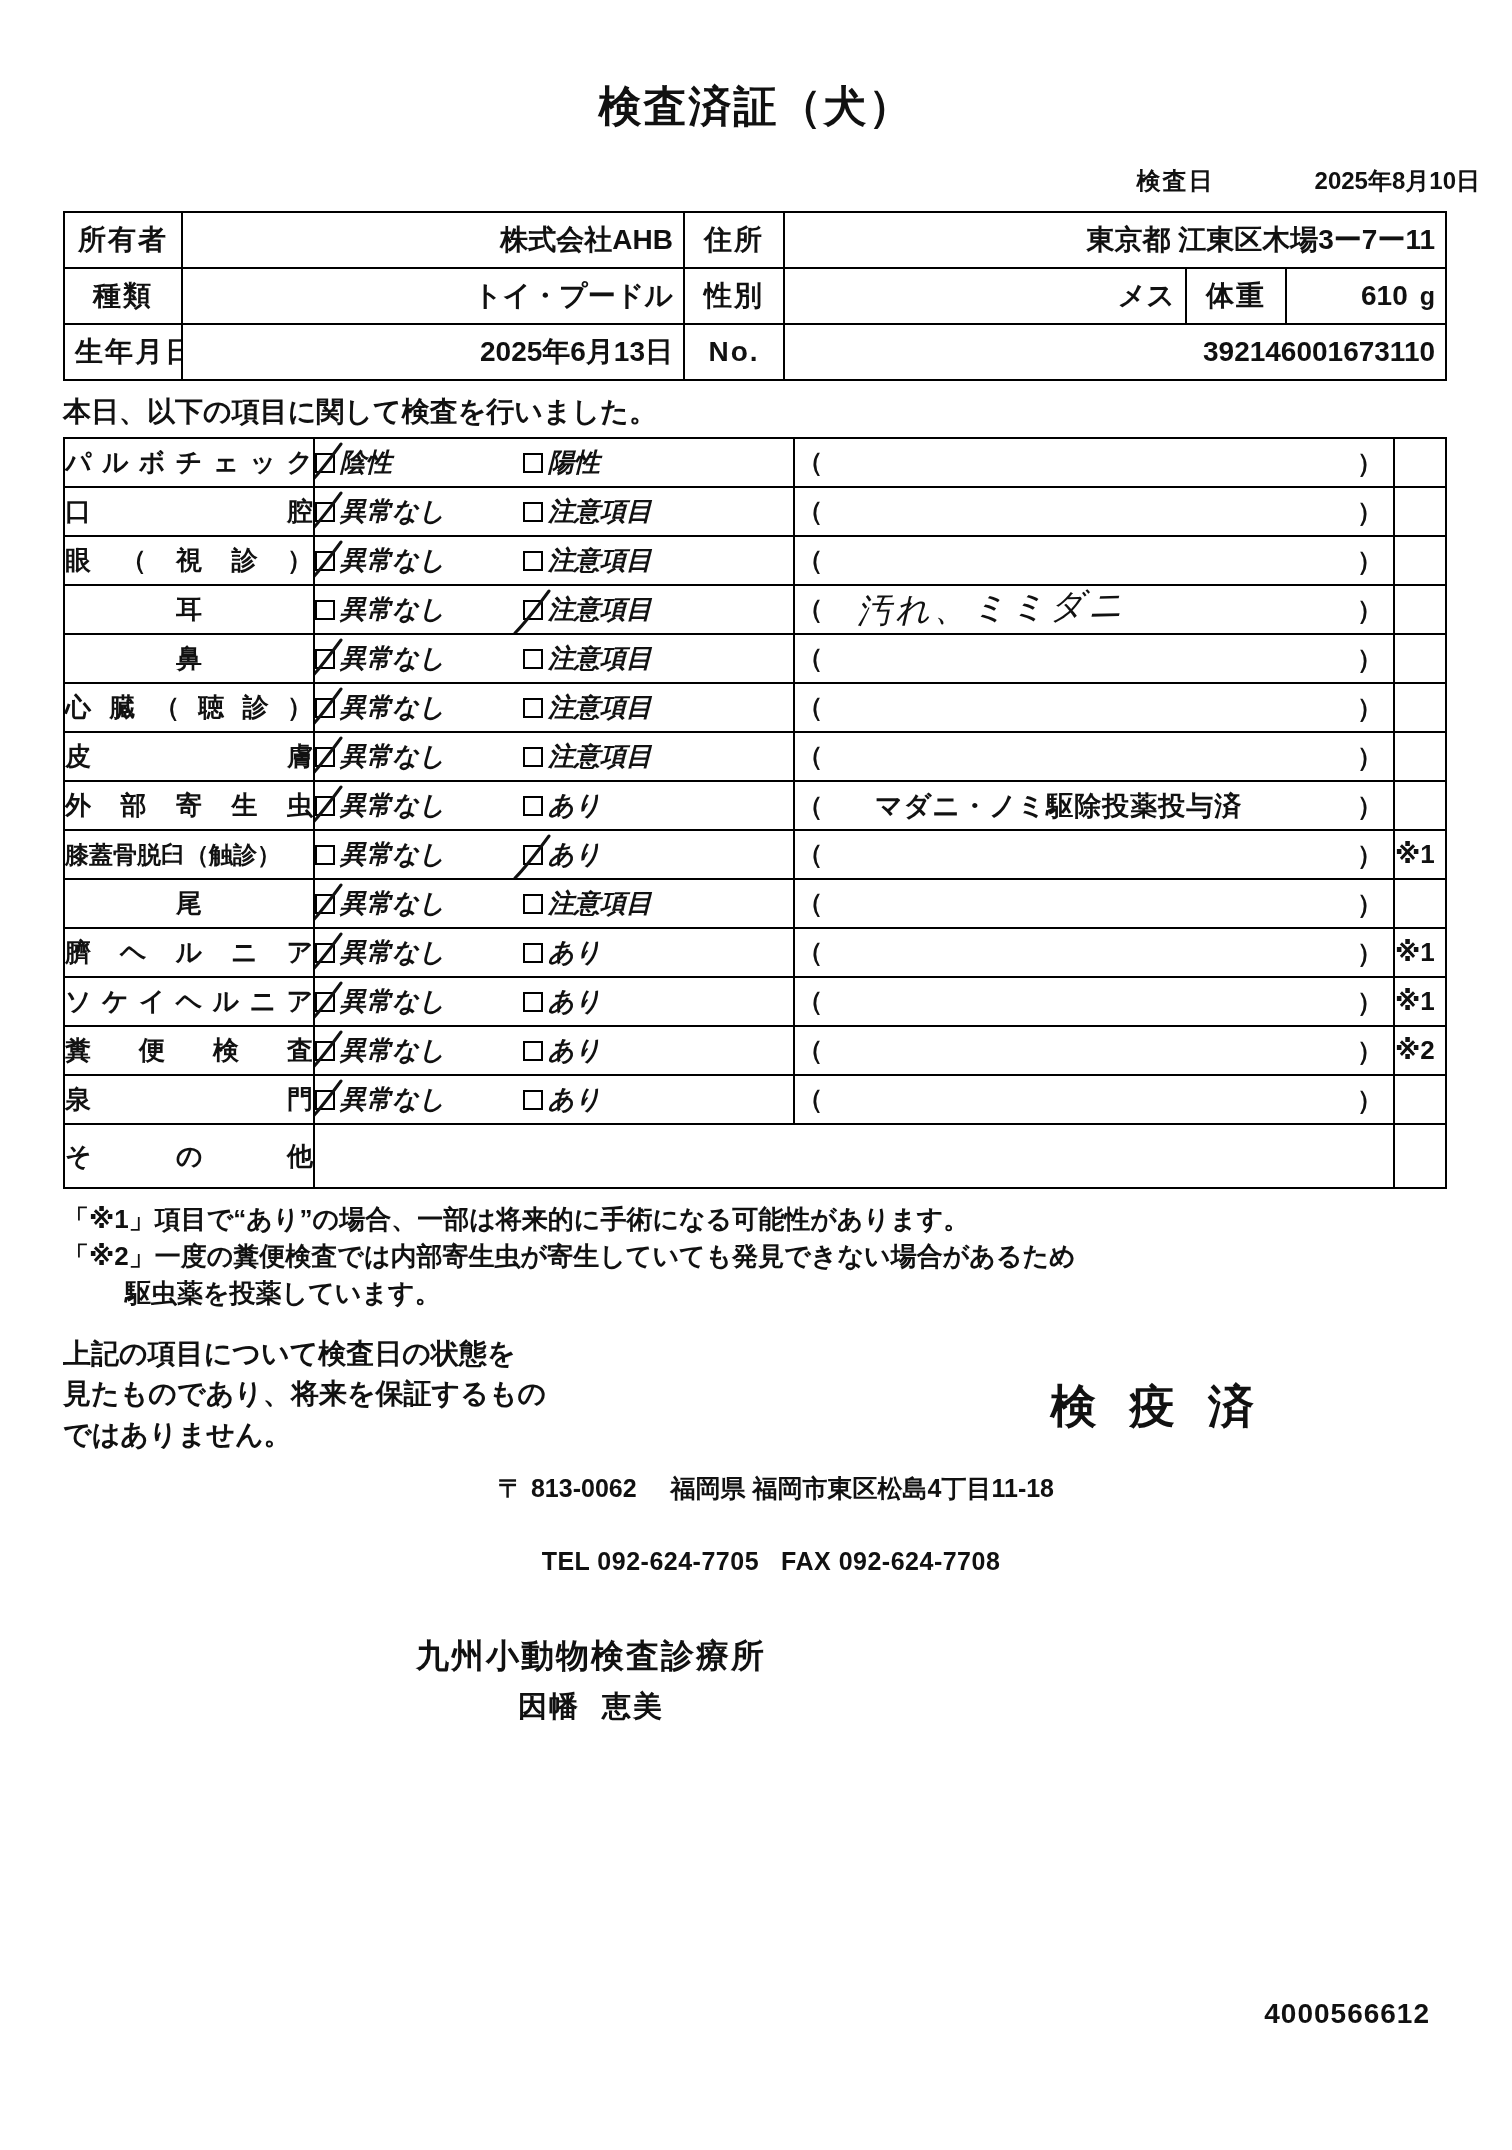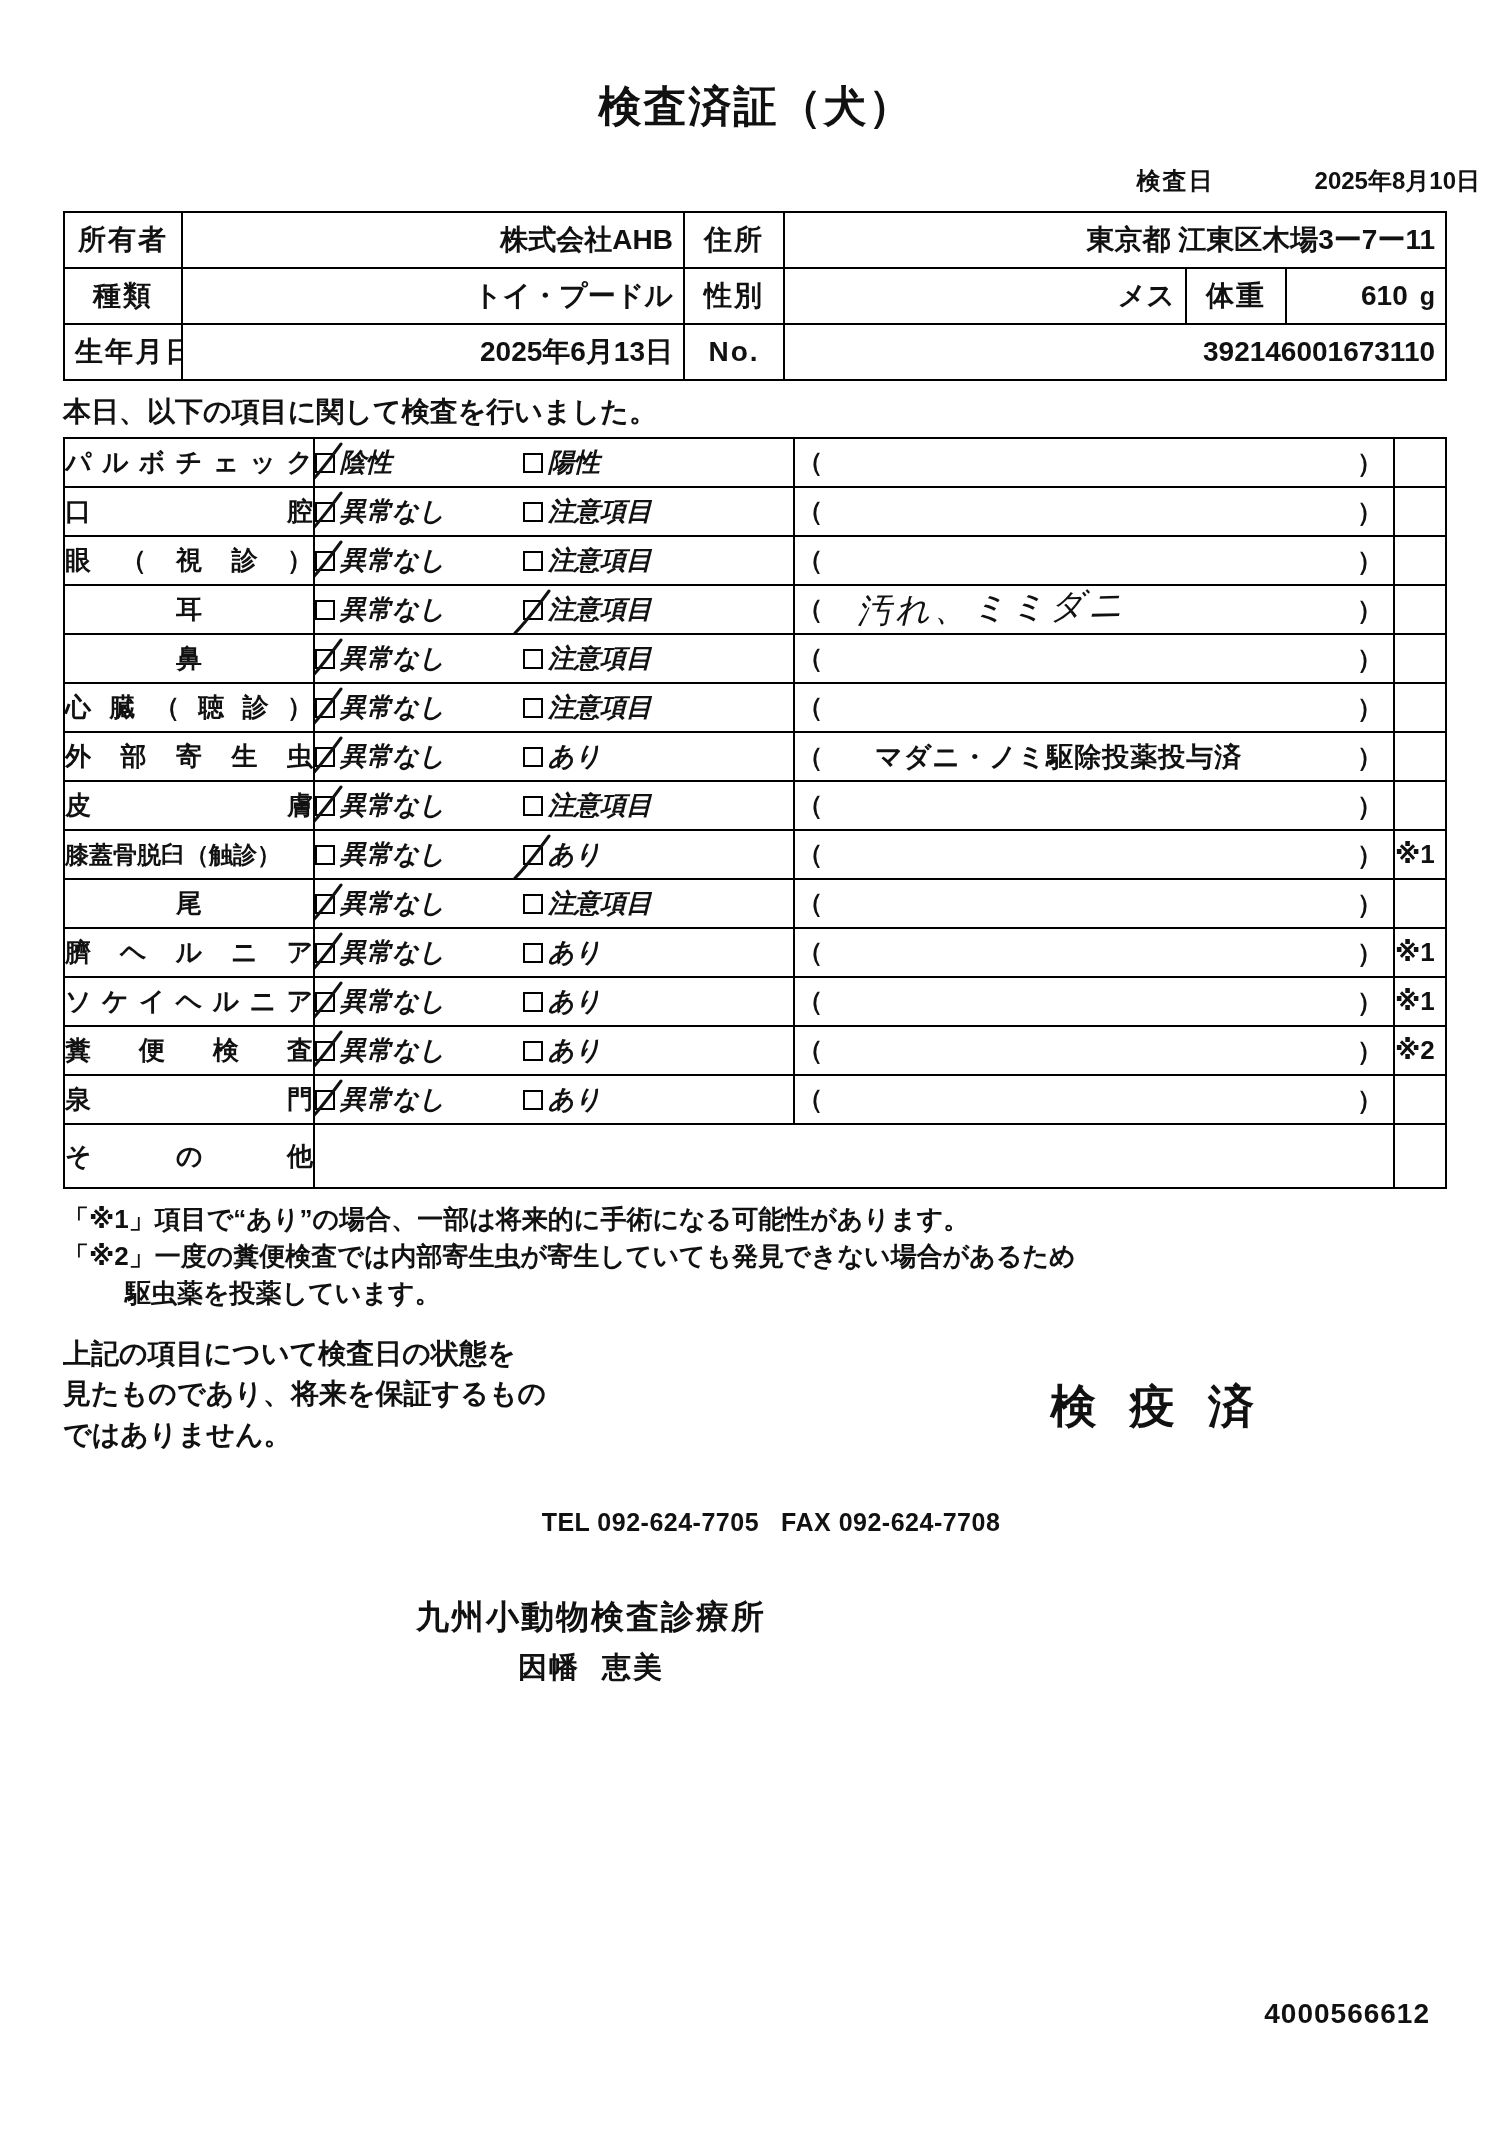--- a/index.html
+++ b/index.html
@@ -400,40 +400,40 @@
             <td class="opts"><span class="opt first"><span class="box"><span class="tick">
                     <svg width="54" height="54" viewBox="0 0 54 54">
                       <path d="M6 48 C 18 36, 28 22, 40 6" stroke="#111" stroke-width="3" fill="none" stroke-linecap="round"></path>
                     </svg>
                   </span></span><span>異常なし</span></span><span class="opt second"><span class="box"></span><span>注意項目</span></span></td>
             <td class="paren-cell"><span class="paren-open">（</span><span class="paren-right">）</span></td>
             <td class="marker"></td>
           </tr>
           <tr>
             <td class="item-name">
+              <span class="name-spread">皮　　　　　膚</span>
+            </td>
+            <td class="opts"><span class="opt first"><span class="box"><span class="tick">
+                    <svg width="54" height="54" viewBox="0 0 54 54">
+                      <path d="M6 48 C 18 36, 28 22, 40 6" stroke="#111" stroke-width="3" fill="none" stroke-linecap="round"></path>
+                    </svg>
+                  </span></span><span>異常なし</span></span><span class="opt second"><span class="box"></span><span>注意項目</span></span></td>
+            <td class="paren-cell"><span class="paren-open">（</span><span class="paren-right">）</span></td>
+            <td class="marker"></td>
+          </tr>
+          <tr>
+            <td class="item-name">
               <span class="name-spread">外部寄生虫</span>
             </td>
             <td class="opts"><span class="opt first"><span class="box"><span class="tick">
                     <svg width="54" height="54" viewBox="0 0 54 54">
                       <path d="M6 48 C 18 36, 28 22, 40 6" stroke="#111" stroke-width="3" fill="none" stroke-linecap="round"></path>
                     </svg>
                   </span></span><span>異常なし</span></span><span class="opt second"><span class="box"></span><span>あり</span></span></td>
             <td class="paren-cell"><span class="paren-open">（</span><span class="note-text">マダニ・ノミ駆除投薬投与済</span><span class="paren-right">）</span></td>
-            <td class="marker"></td>
-          </tr>
-          <tr>
-            <td class="item-name">
-              <span class="name-spread">皮　　　　　膚</span>
-            </td>
-            <td class="opts"><span class="opt first"><span class="box"><span class="tick">
-                    <svg width="54" height="54" viewBox="0 0 54 54">
-                      <path d="M6 48 C 18 36, 28 22, 40 6" stroke="#111" stroke-width="3" fill="none" stroke-linecap="round"></path>
-                    </svg>
-                  </span></span><span>異常なし</span></span><span class="opt second"><span class="box"></span><span>注意項目</span></span></td>
-            <td class="paren-cell"><span class="paren-open">（</span><span class="paren-right">）</span></td>
             <td class="marker"></td>
           </tr>
           <tr>
             <td class="item-name">
               <span class="name-plain">膝蓋骨脱臼（触診）</span>
             </td>
             <td class="opts"><span class="opt first"><span class="box"></span><span>異常なし</span></span><span class="opt second"><span class="box"><span class="tick">
                     <svg width="54" height="54" viewBox="0 0 54 54">
                       <path d="M6 48 C 18 36, 28 22, 40 6" stroke="#111" stroke-width="3" fill="none" stroke-linecap="round"></path>
                     </svg>
@@ -520,20 +520,23 @@
 
   <div class="mid-block">
     <div class="disclaimer">
       <div>上記の項目について検査日の状態を</div>
       <div>見たものであり、将来を保証するもの</div>
       <div>ではありません。</div>
     </div>
     <div class="quarantine">検 疫 済</div>
   </div>
 
+  <div class="clinic-address">
+    <span class="zip-mark">〒</span><span>813-0062</span><span class="sep"></span><span>福岡県 福岡市東区松島4丁目11-18</span>
+  </div>
 
   <div class="clinic-tel">
     <span>TEL 092-624-7705</span><span class="gap"></span><span>FAX 092-624-7708</span>
   </div>
 
   <div class="signature">
     <div class="clinic-name">九州小動物検査診療所</div>
     <div class="vet-name">
       <span>因幡</span><span class="nm-gap"></span><span>恵美</span>
     </div>

